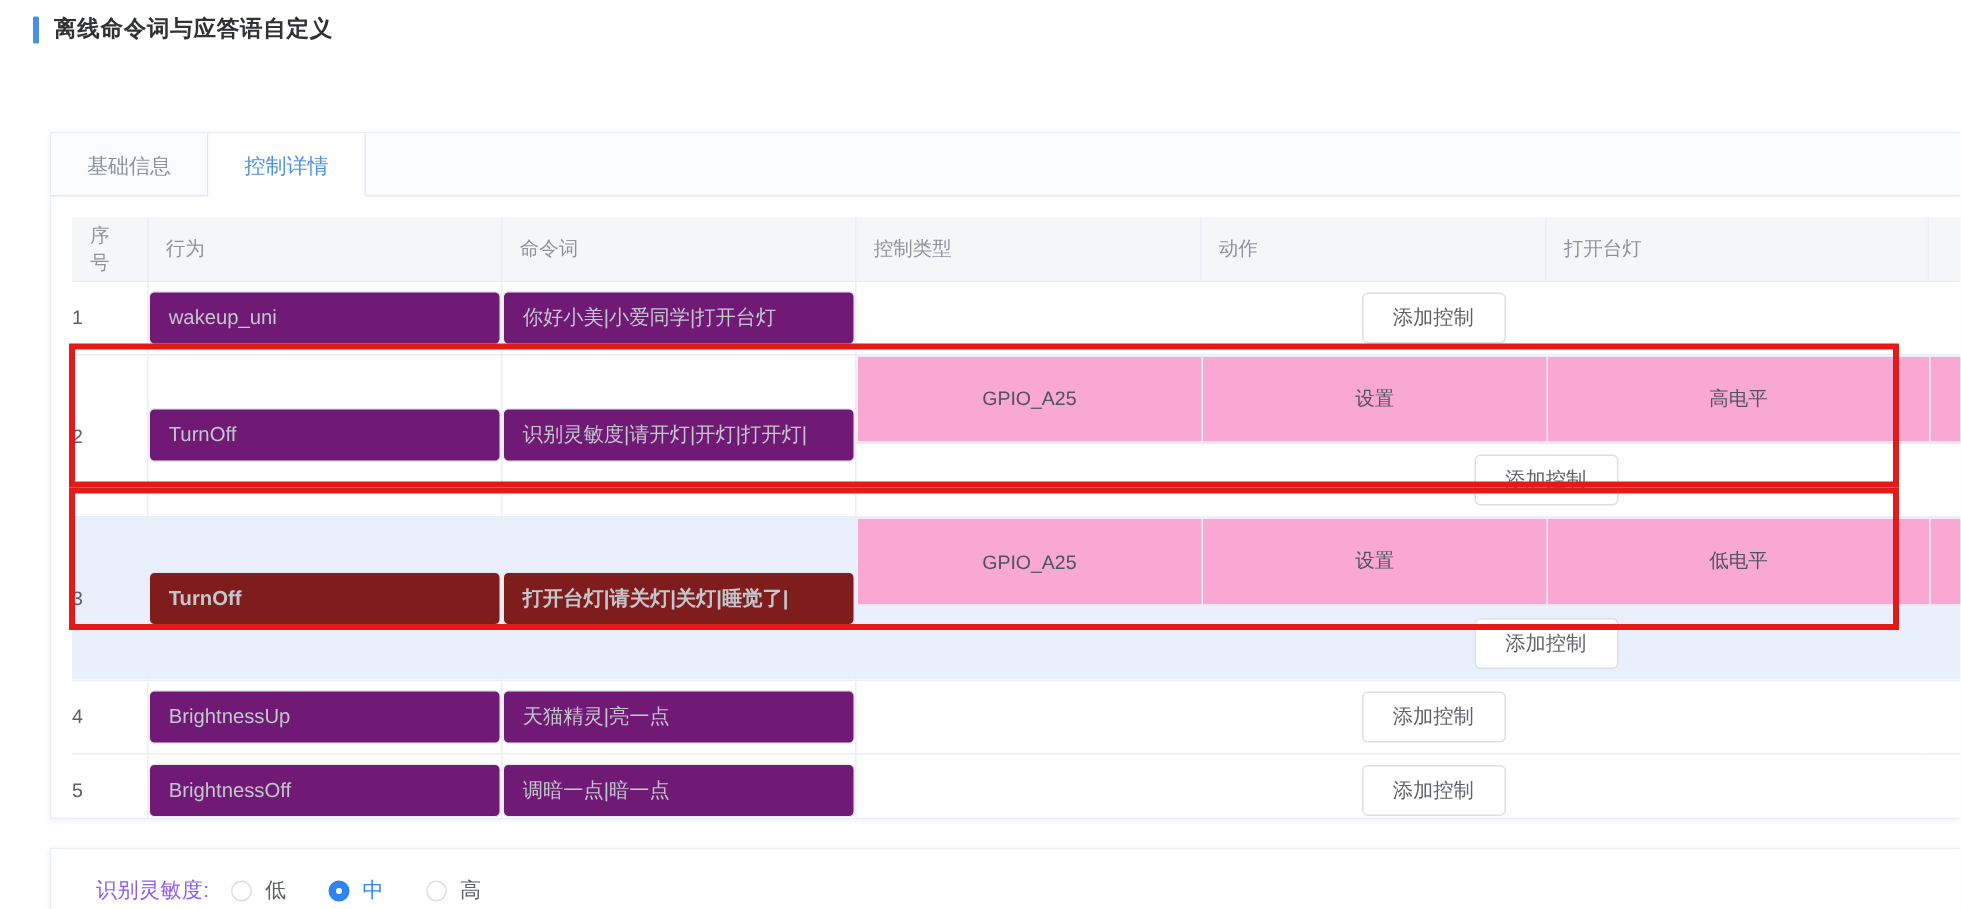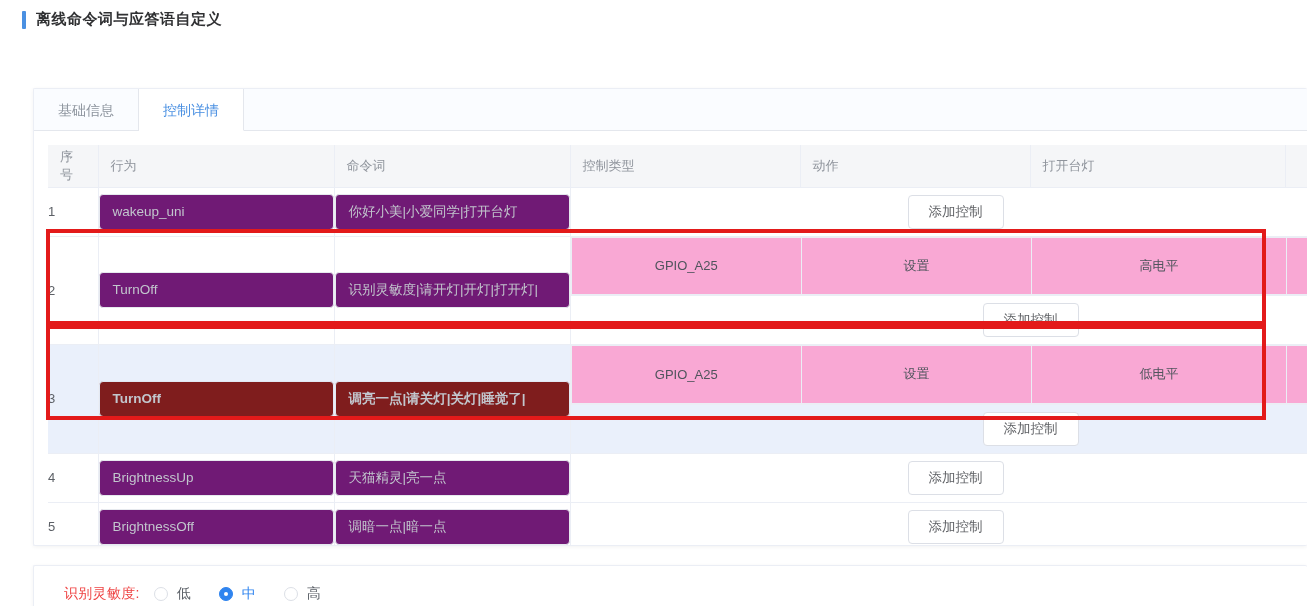--- a/index.html
+++ b/index.html
@@ -133,21 +133,21 @@
   #redbox-row2 { left: 46px; top: 229px; width: 1220px; height: 96px; }
   #redbox-row3 { left: 46px; top: 325px; width: 1220px; height: 95px; }
 
   
   .sens-card {
     position: absolute; left: 33px; top: 565px; width: 1274px; height: 58px;
     background: #ffffff; border: 1px solid #ebeef5; border-right: none;
     border-radius: 2px; box-shadow: 0 1px 4px rgba(0,0,0,.055);
     display: flex; align-items: center; padding-left: 30px;
   }
-  .sens-label { font-size: 14px; color: #ef4444; margin-right: 14px; letter-spacing: .3px; }
+  .sens-label { font-size: 14px; color: #8b5cf6; margin-right: 14px; letter-spacing: .3px; }
   .radio { display: inline-flex; align-items: center; margin-right: 28px; cursor: pointer; }
   .radio .dot {
     width: 14px; height: 14px; border-radius: 50%;
     border: 1px solid #dcdfe6; background: #fff; margin-right: 9px;
     display: inline-block; position: relative;
   }
   .radio.on .dot { border-color: #2f84ef; background: #2f84ef; }
   .radio.on .dot::after {
     content: ""; position: absolute; left: 4px; top: 4px;
     width: 4px; height: 4px; border-radius: 50%; background: #fff;
@@ -244,21 +244,21 @@
             </div>
           </td>
         </tr>
 
         <tr class="hl">
           <td class="idx">3</td>
           <td class="cellpad">
             <div class="fakeinput">TurnOff</div>
           </td>
           <td class="cellpad">
-            <div class="fakeinput">调亮一点|请关灯|关灯|睡觉了|</div>
+            <div class="fakeinput">打开台灯|请关灯|关灯|睡觉了|</div>
           </td>
           <td class="nest" colspan="4">
             <div class="subwrap">
               <table class="sub">
                 <colgroup>
                     <col style="width:230px">
                     <col style="width:230px">
                     <col style="width:255px">
                     <col style="width:56px">
                   </colgroup>

